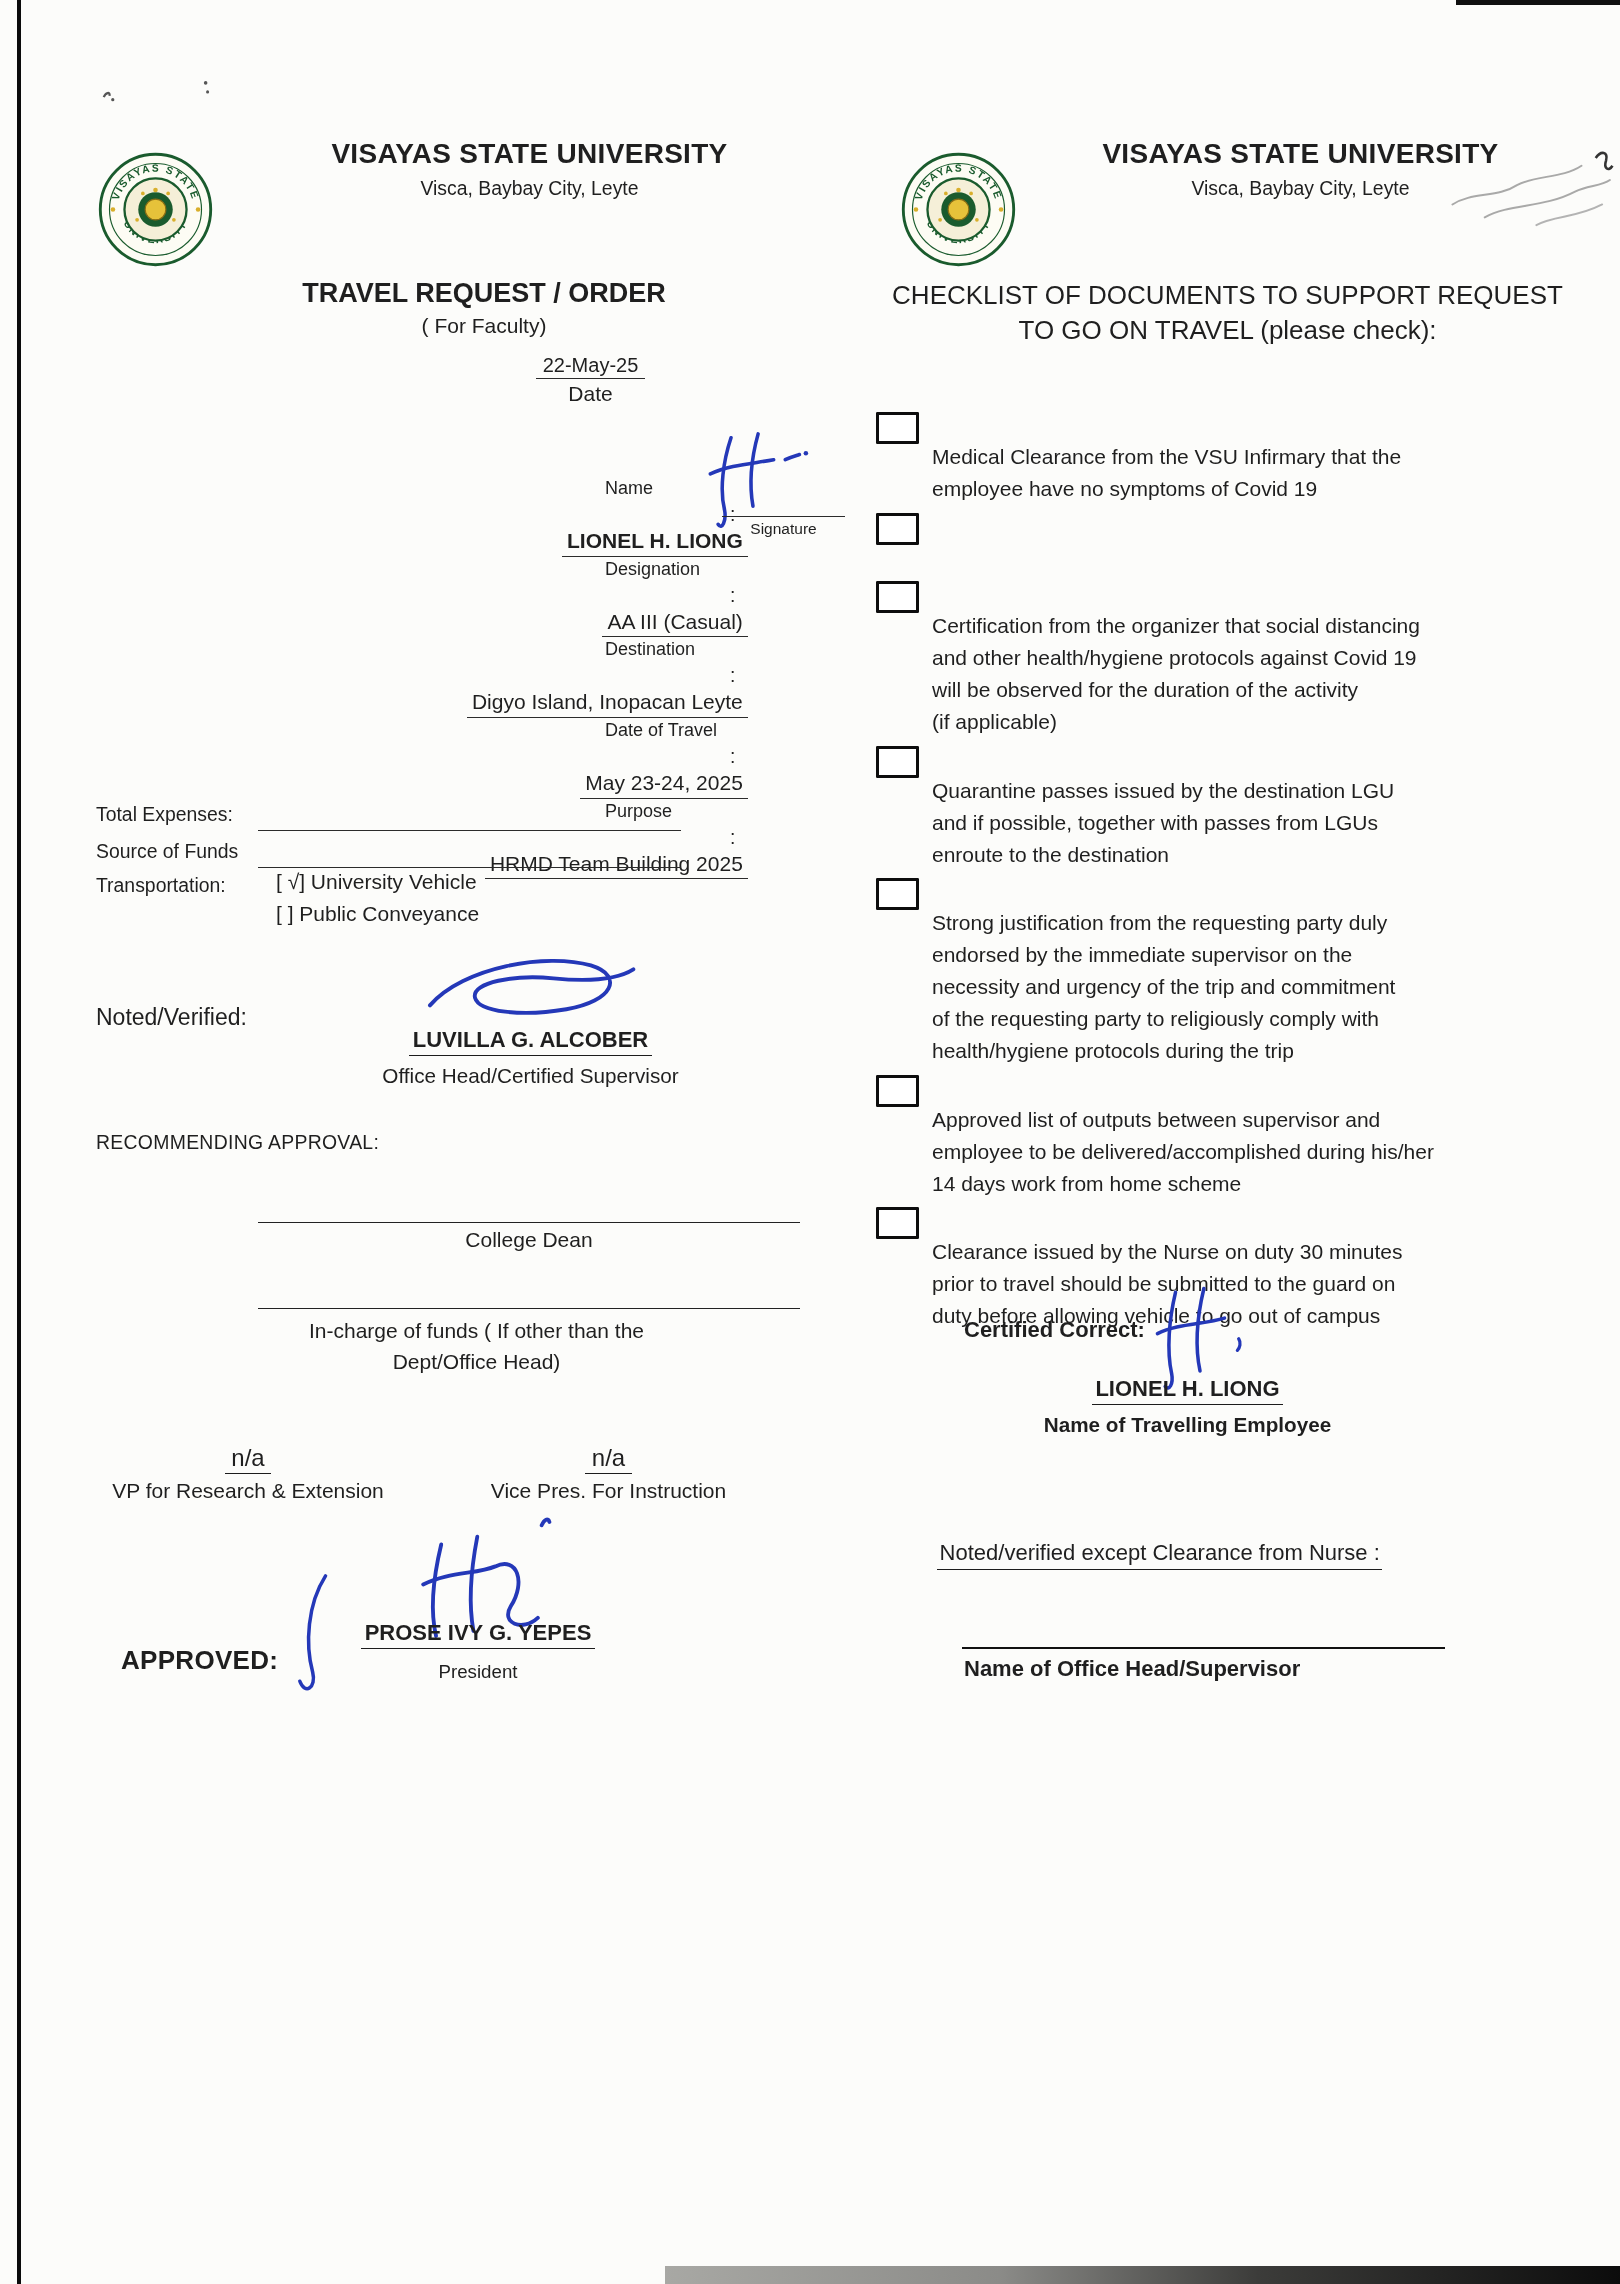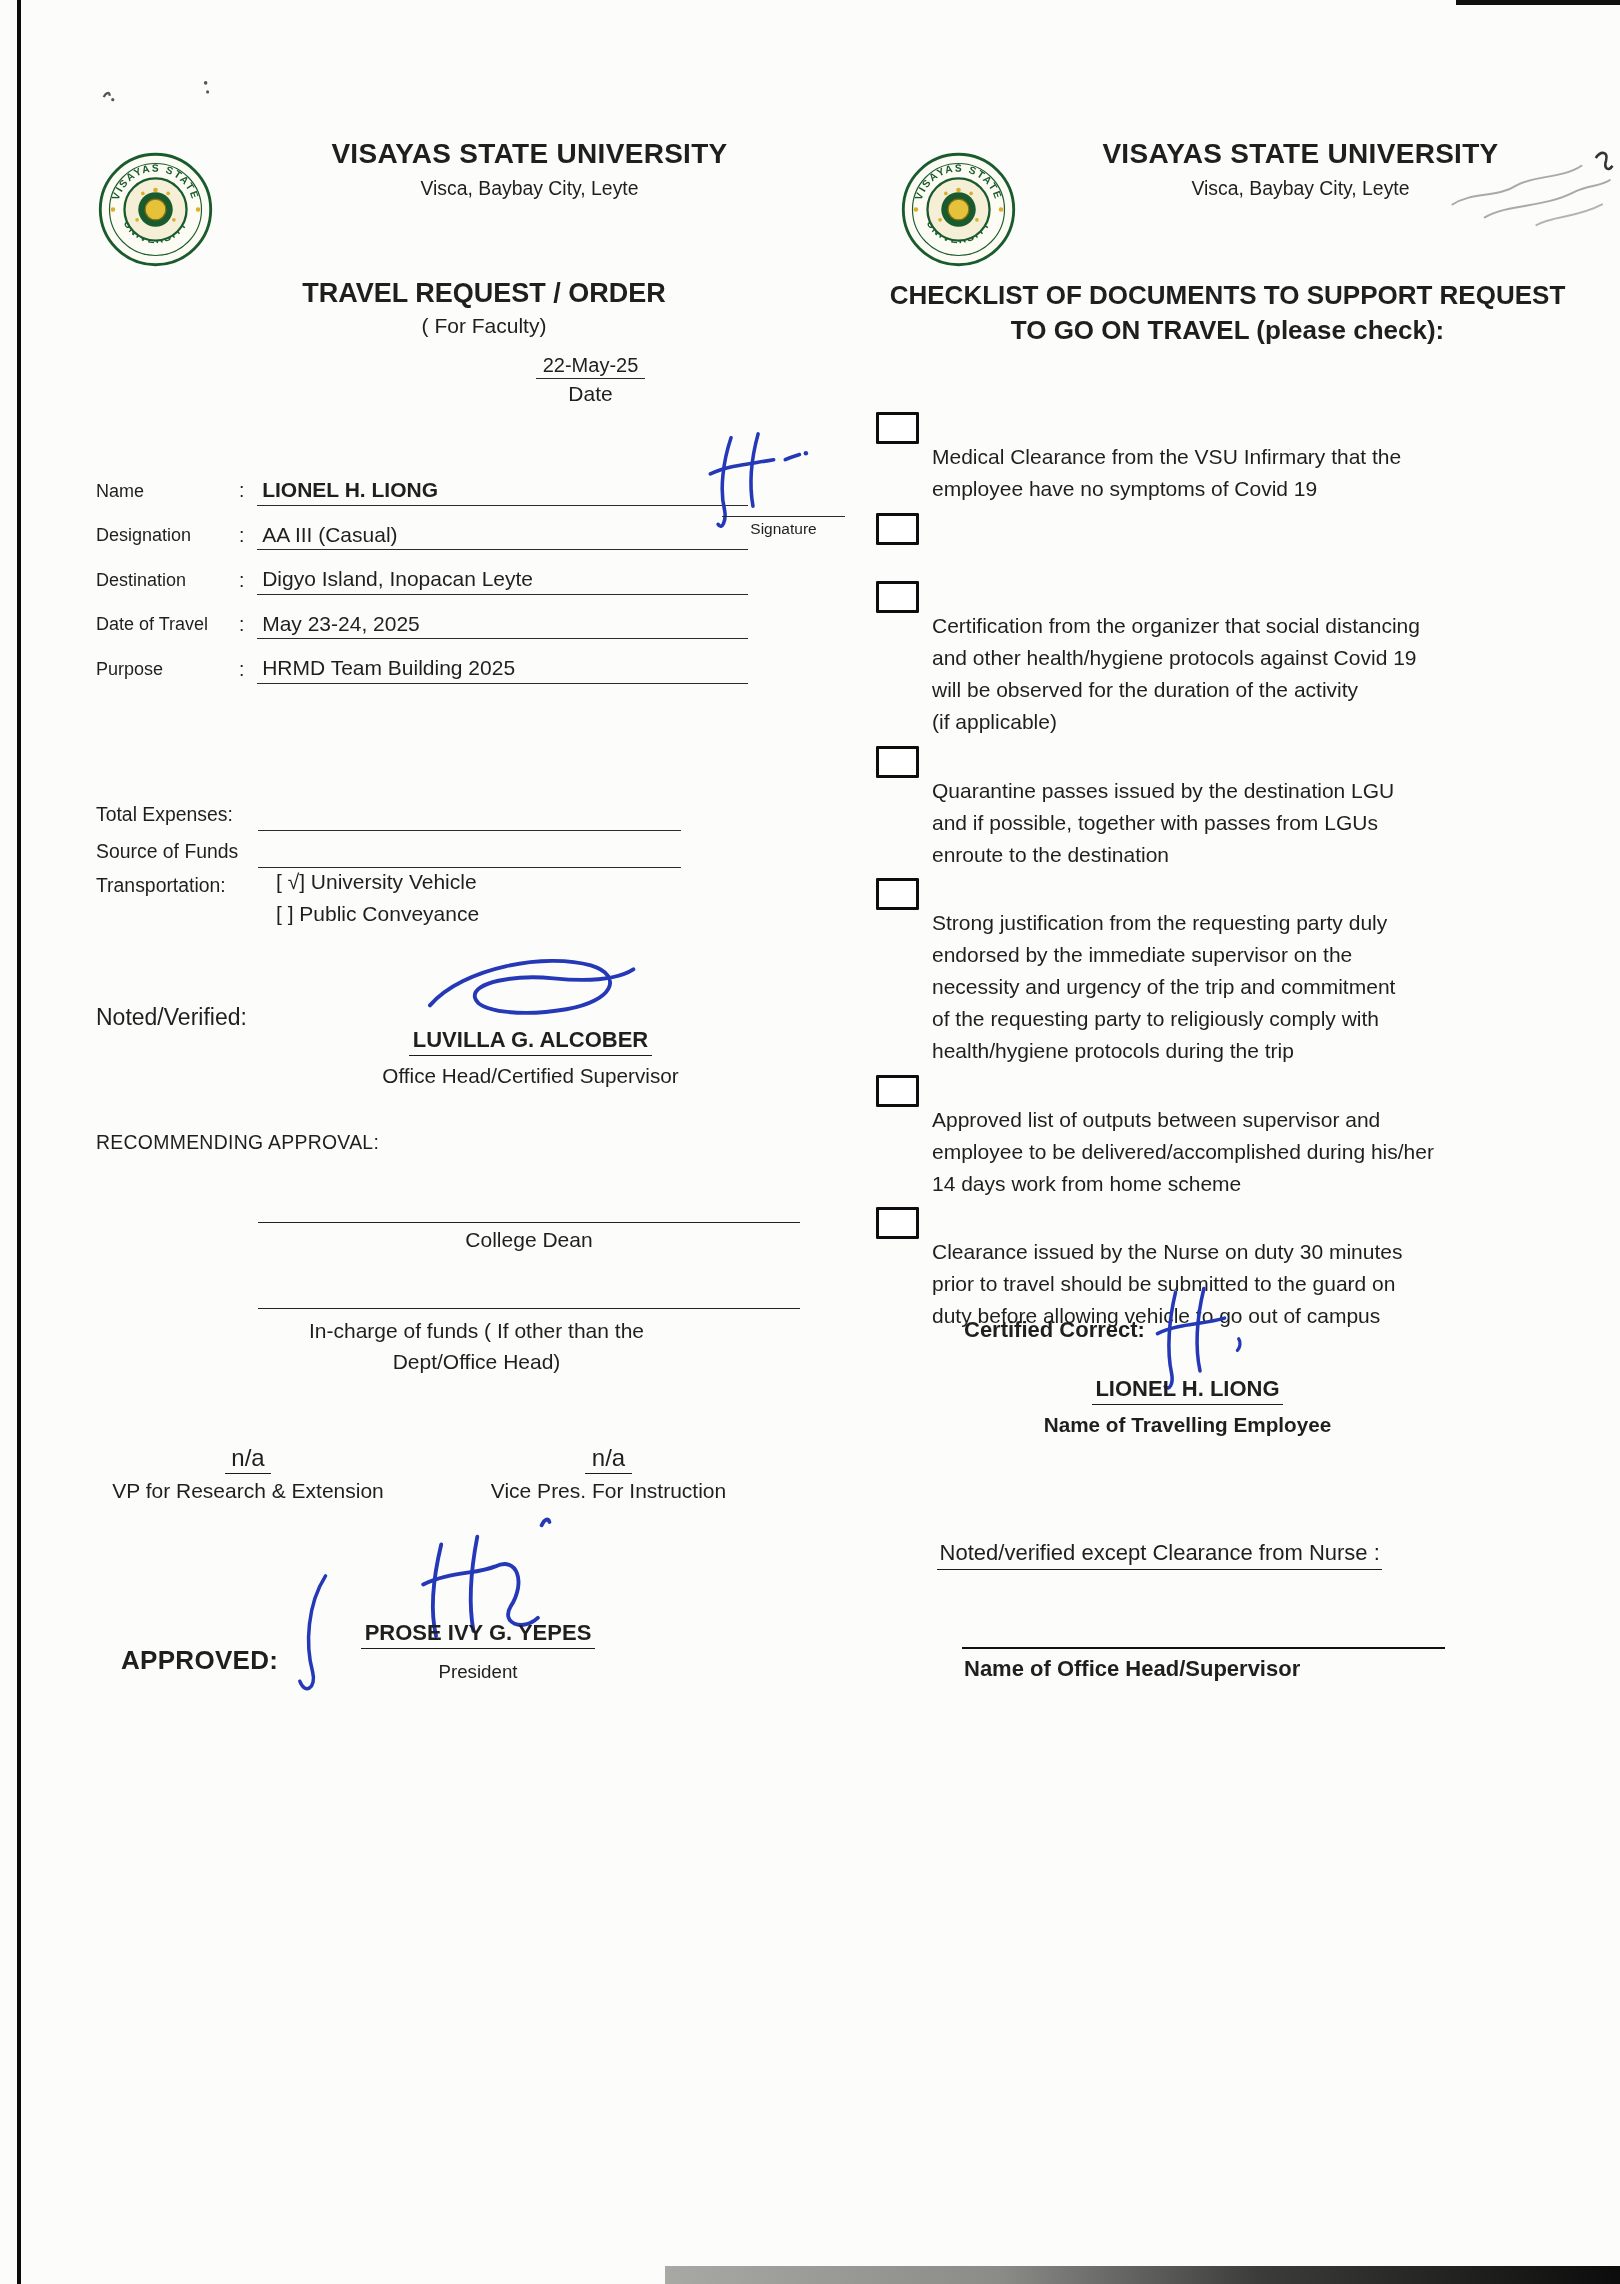--- a/index.html
+++ b/index.html
@@ -14,29 +14,29 @@
   .edge-left{position:absolute;left:17.4px;top:0;width:3.9px;height:2284px;background:#0b0b0b;}
   .edge-topright{position:absolute;right:0;top:0;width:165px;height:4.5px;background:#101010;}
   .bottom-band{position:absolute;left:665px;bottom:0;width:956px;height:18px;
     background:linear-gradient(to right,#a8a8a4 0%,#8b8b88 35%,#3c3c3a 62%,#0c0c0c 100%);}
 
   
   .uni-name{font-size:28px;font-weight:bold;letter-spacing:0.3px;}
   .uni-addr{font-size:19.4px;margin-top:6.5px;}
   .form-title{font-size:27px;font-weight:bold;}
   .form-subtitle{font-size:21px;margin-top:5.2px;}
-  .chk-title{font-size:26px;font-weight:bold;line-height:35px;}
+  .chk-title{font-size:26px;font-weight:normal;line-height:35px;}
 
   
   .date-value{display:inline-block;font-size:20px;border-bottom:1.6px solid #2b2b2b;padding:0 6.5px 1.3px;}
   .date-label{font-size:21px;margin-top:2.6px;}
 
   
   .fields{position:absolute;left:96px;top:478px;width:652px;}
-  .field-row{display:flex;align-items:flex-end;margin-bottom:17px;}
+  .field-row{display:flex;align-items:flex-end;margin-bottom:2px;flex-direction:column;}
   .f-label{width:143px;font-size:18px;padding-bottom:3.9px;}
   .f-colon{width:18px;font-size:19.4px;padding-bottom:3.2px;}
   .f-value{flex:1;font-size:21px;border-bottom:1.6px solid #2b2b2b;padding:0 5.2px 2.6px;}
   .f-bold{font-weight:bold;}
 
   .sigline{position:absolute;left:722px;top:516px;width:123px;border-top:1.6px solid #2b2b2b;}
   .sig-caption{position:absolute;left:722px;top:520px;width:123px;text-align:center;font-size:15.5px;}
 
   .small-label{font-size:19.4px;}
   .uline{border-top:1.6px solid #2b2b2b;}

